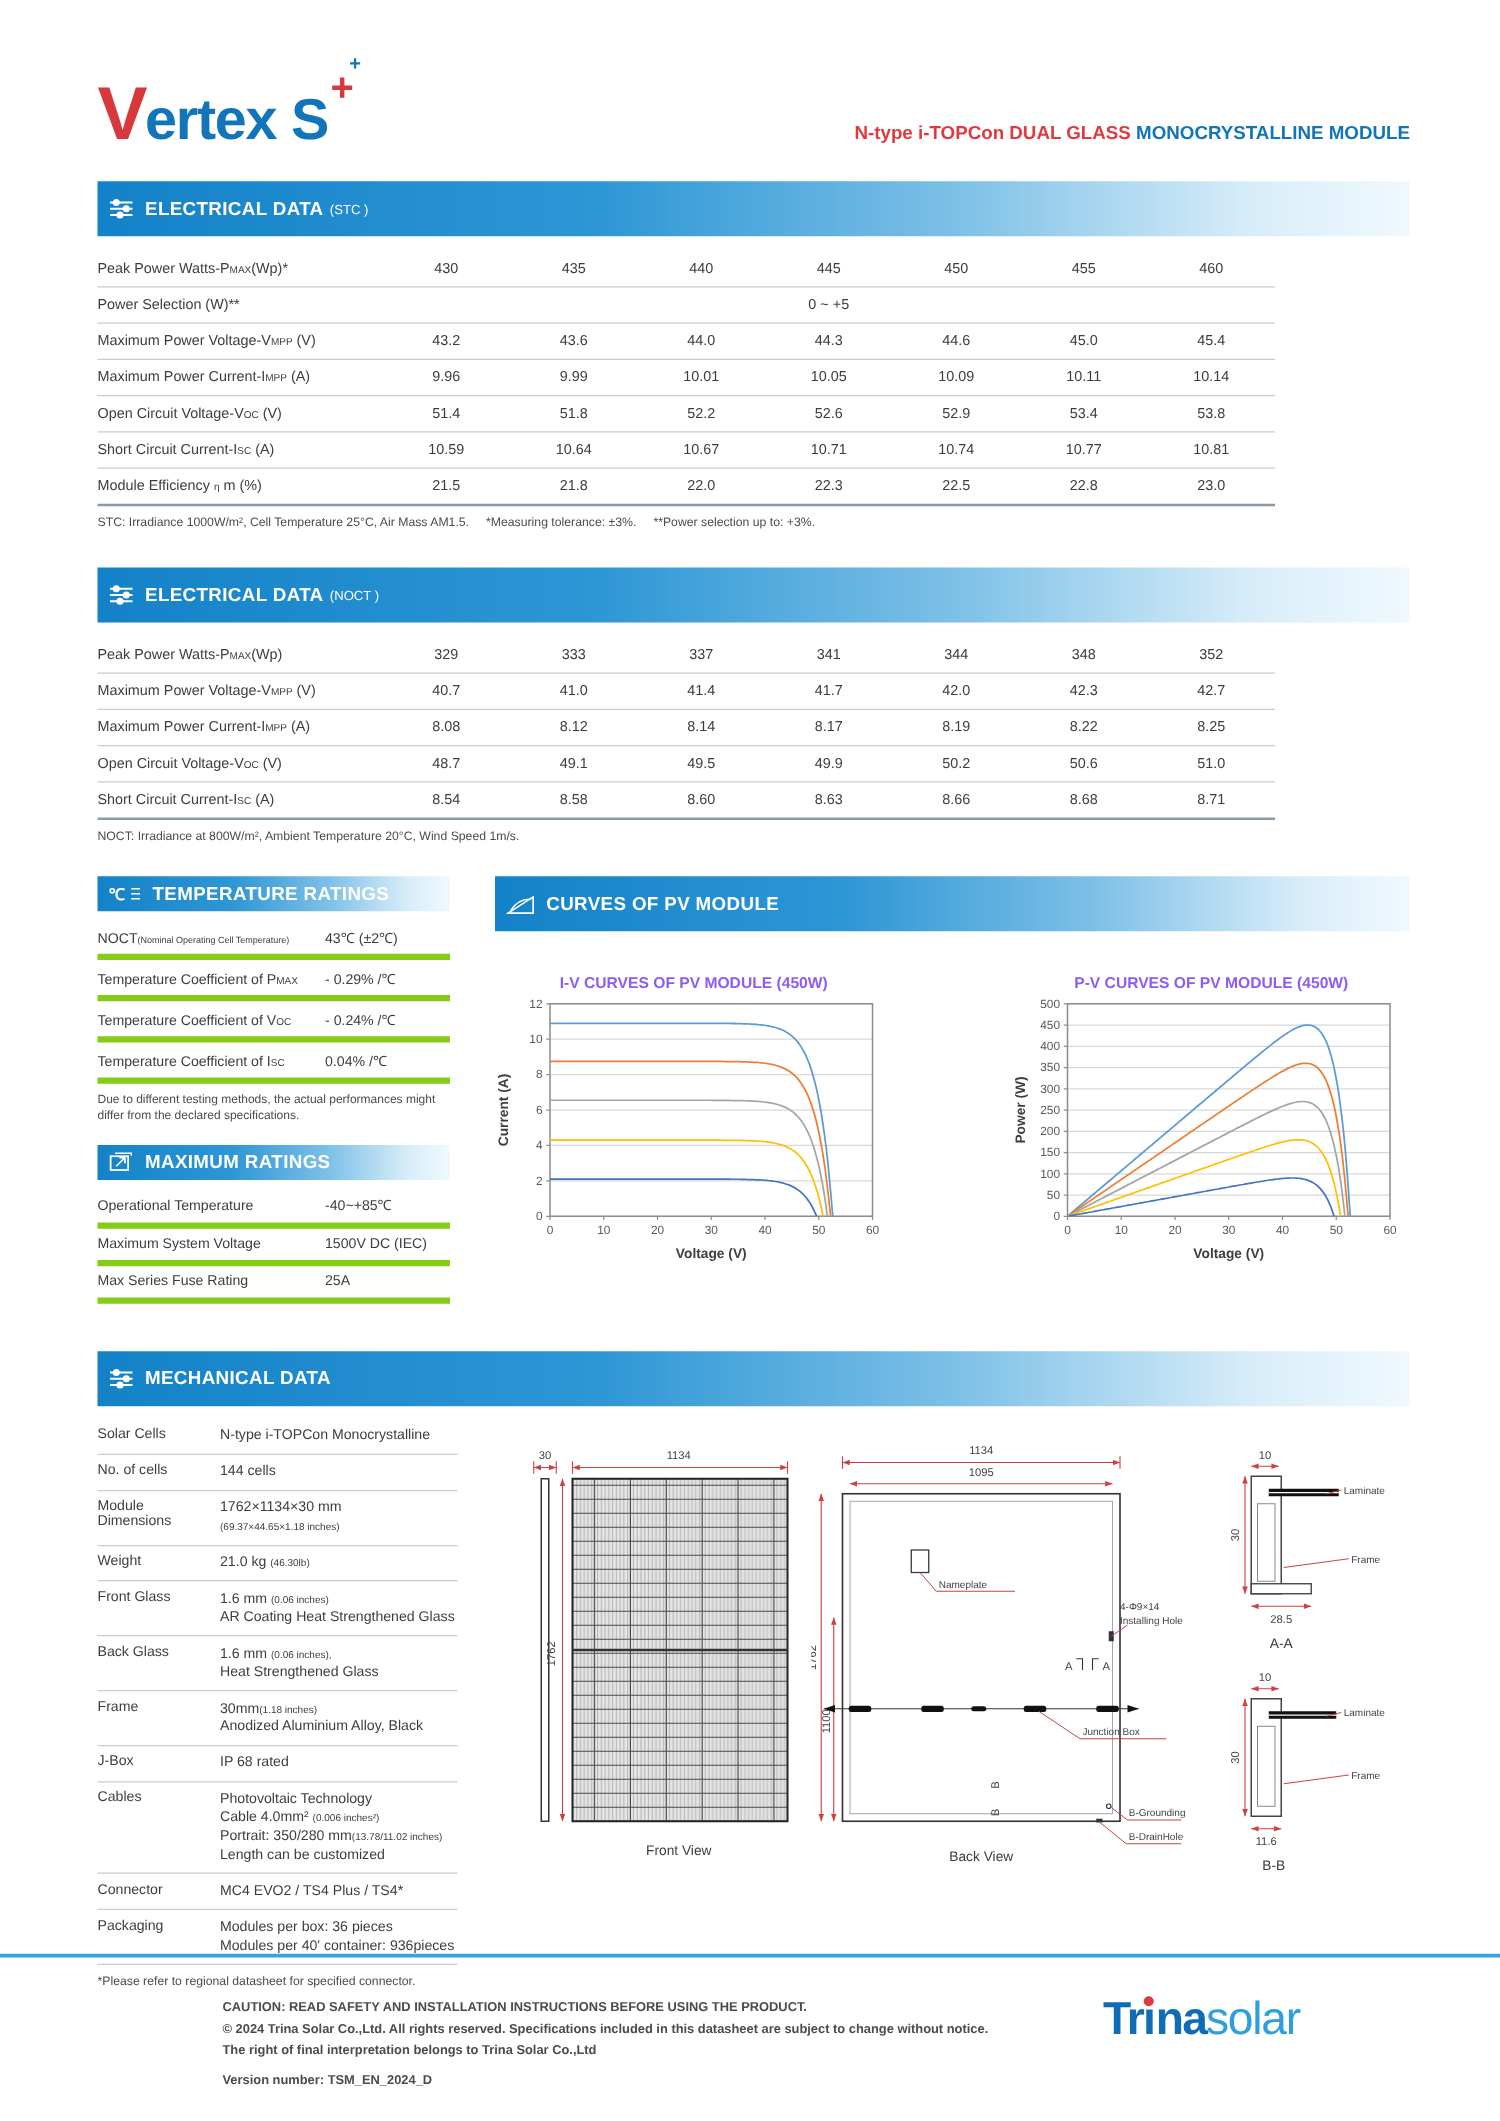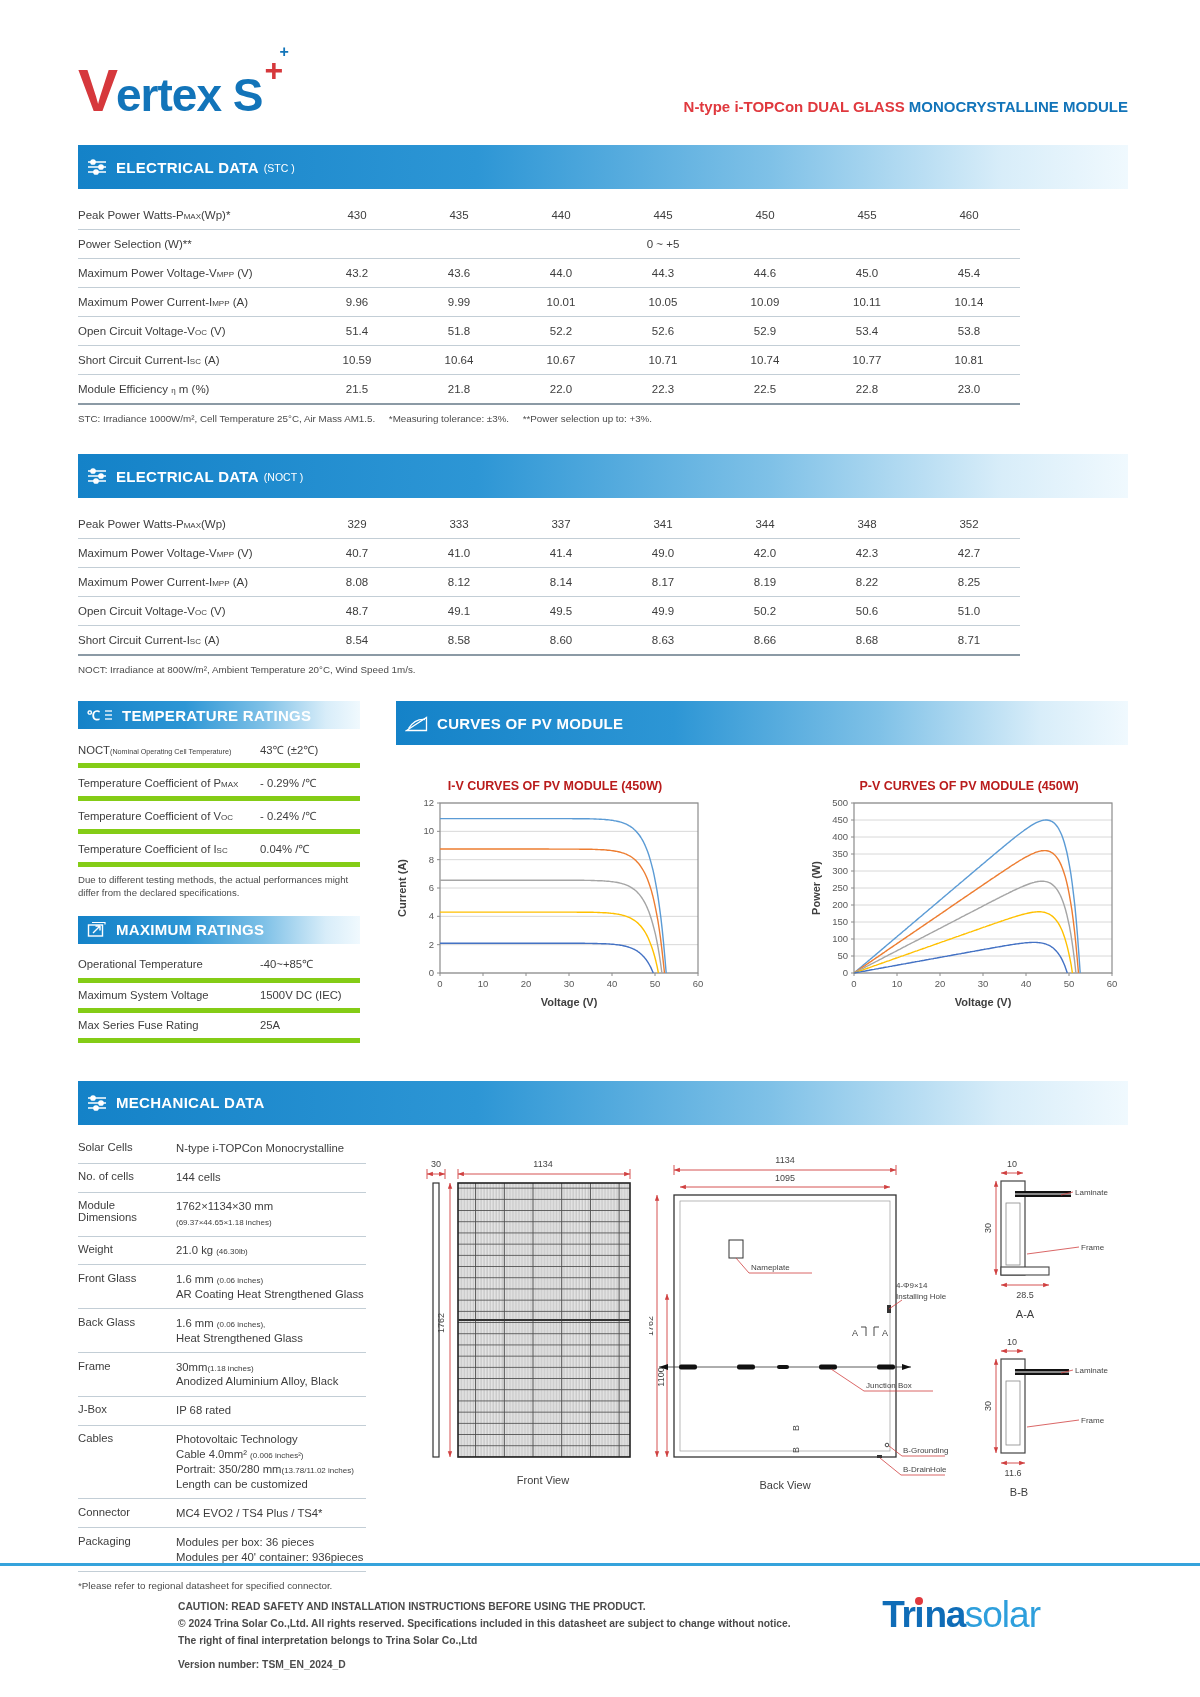--- a/index.html
+++ b/index.html
@@ -45,21 +45,21 @@
   .kv { width:282px; margin-top:6px; }
   .kv-row { display:flex; border-bottom:5px solid #84cc16; padding:6.5px 0; font-size:11.3px; color:#3d3d3d; align-items:baseline; }
   .kv-label { flex:1; }
   .kv-val { width:100px; }
   .kv .tiny { font-size:7.2px; }
   .kv-note { font-size:9.6px; color:#4b4b4b; margin-top:7px; line-height:1.35; width:282px; }
   .band-max { margin-top:16px; }
 
   .charts { display:flex; justify-content:space-between; margin-top:34px; }
   figure.chart { margin:0; width:318px; }
-  figure.chart figcaption { text-align:center; font-weight:bold; font-size:12.5px; color:#b91c1c; margin-bottom:2px; }
+  figure.chart figcaption { text-align:center; font-weight:bold; font-size:12.5px; color:#8b5cf6; margin-bottom:2px; }
 
   
   .band-mech { margin-top:38px; }
   .mech-wrap { display:flex; gap:24px; margin-top:10px; }
   .mech { width:288px; flex:none; }
   .mech-row { display:flex; border-bottom:1px solid #c3ced6; padding:6.5px 0; font-size:11.3px; color:#3d3d3d; }
   .mech-label { width:98px; flex:none; }
   .mech-val { flex:1; line-height:1.32; }
   .mech .small { font-size:8px; }
   .dgs { flex:1; display:flex; justify-content:space-between; padding-top:20px; }
@@ -204,21 +204,21 @@
           <span class="spec-val">341</span>
           <span class="spec-val">344</span>
           <span class="spec-val">348</span>
           <span class="spec-val">352</span>
         </div>
         <div class="spec-row">
           <span class="spec-label">Maximum Power Voltage-V<span class="sub">MPP</span> (V)</span>
           <span class="spec-val">40.7</span>
           <span class="spec-val">41.0</span>
           <span class="spec-val">41.4</span>
-          <span class="spec-val">49.0</span>
+          <span class="spec-val">41.7</span>
           <span class="spec-val">42.0</span>
           <span class="spec-val">42.3</span>
           <span class="spec-val">42.7</span>
         </div>
         <div class="spec-row">
           <span class="spec-label">Maximum Power Current-I<span class="sub">MPP</span> (A)</span>
           <span class="spec-val">8.08</span>
           <span class="spec-val">8.12</span>
           <span class="spec-val">8.14</span>
           <span class="spec-val">8.17</span>

